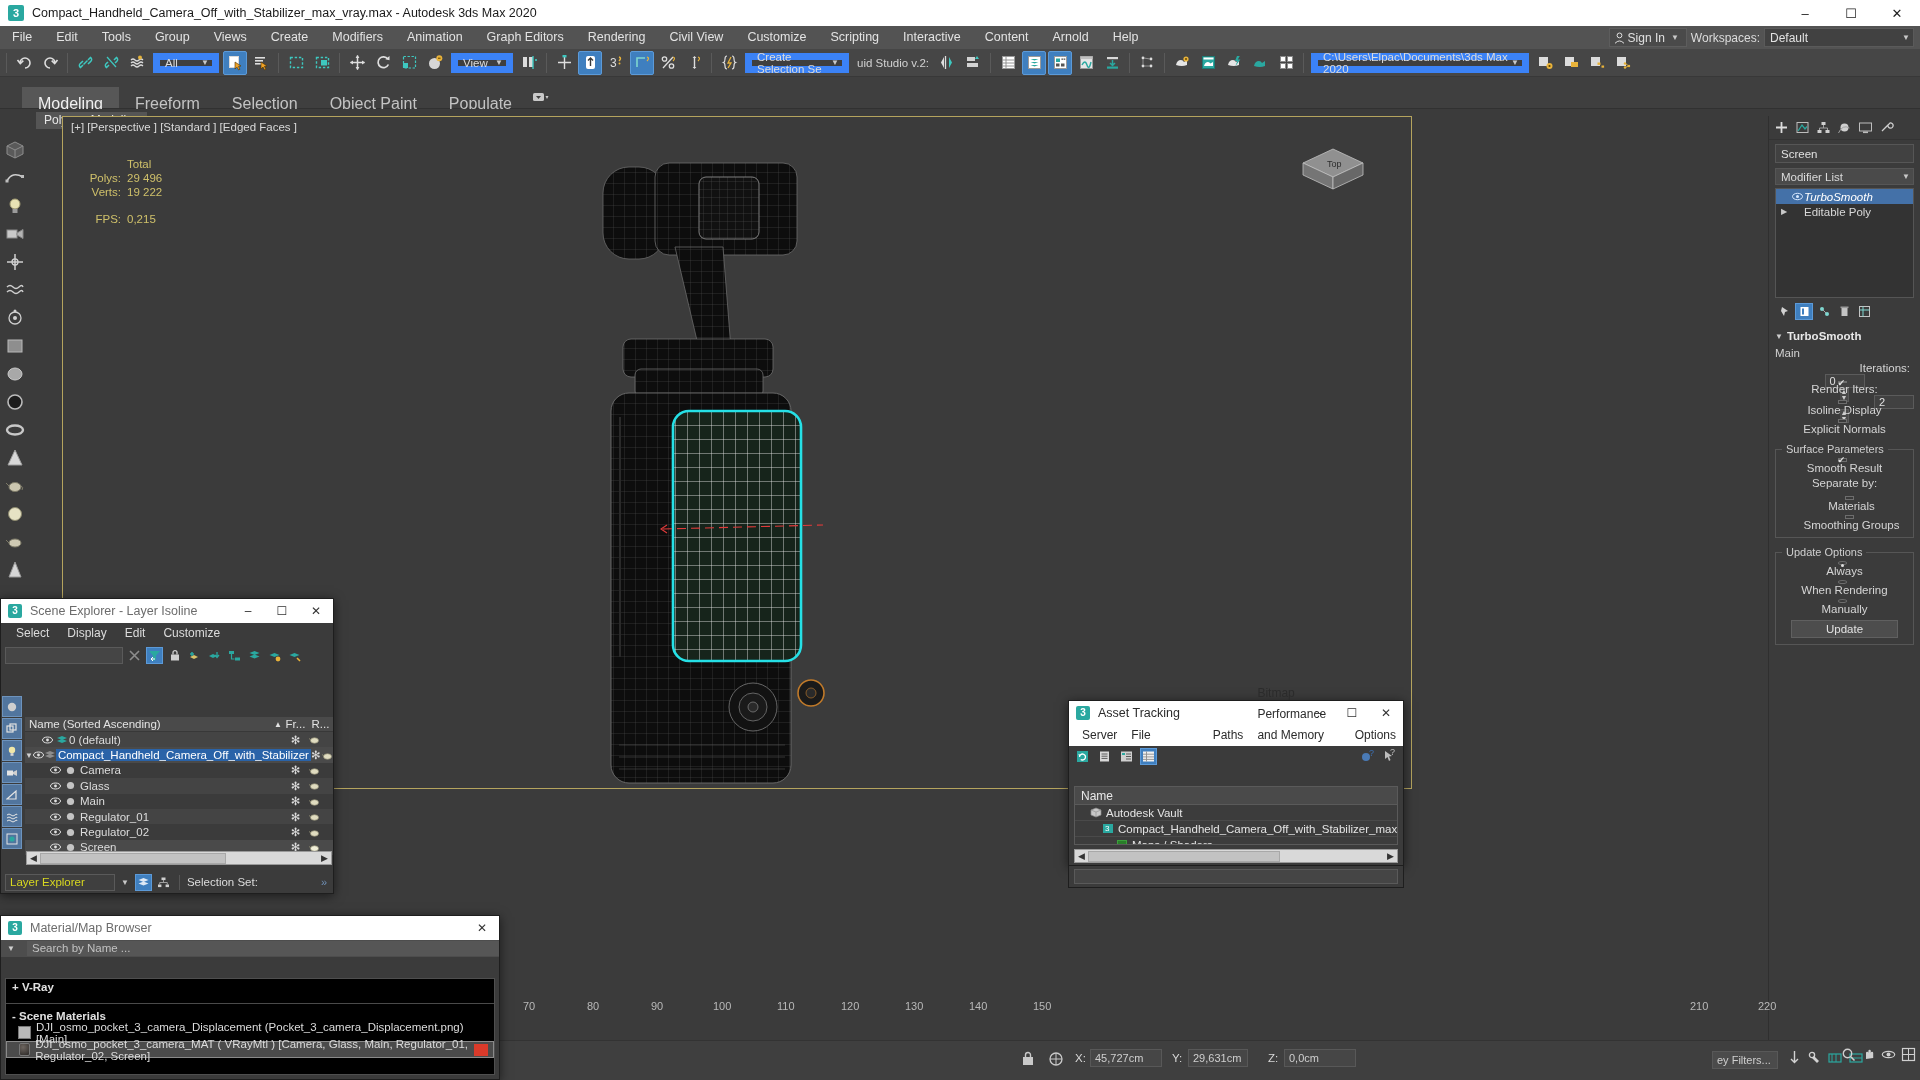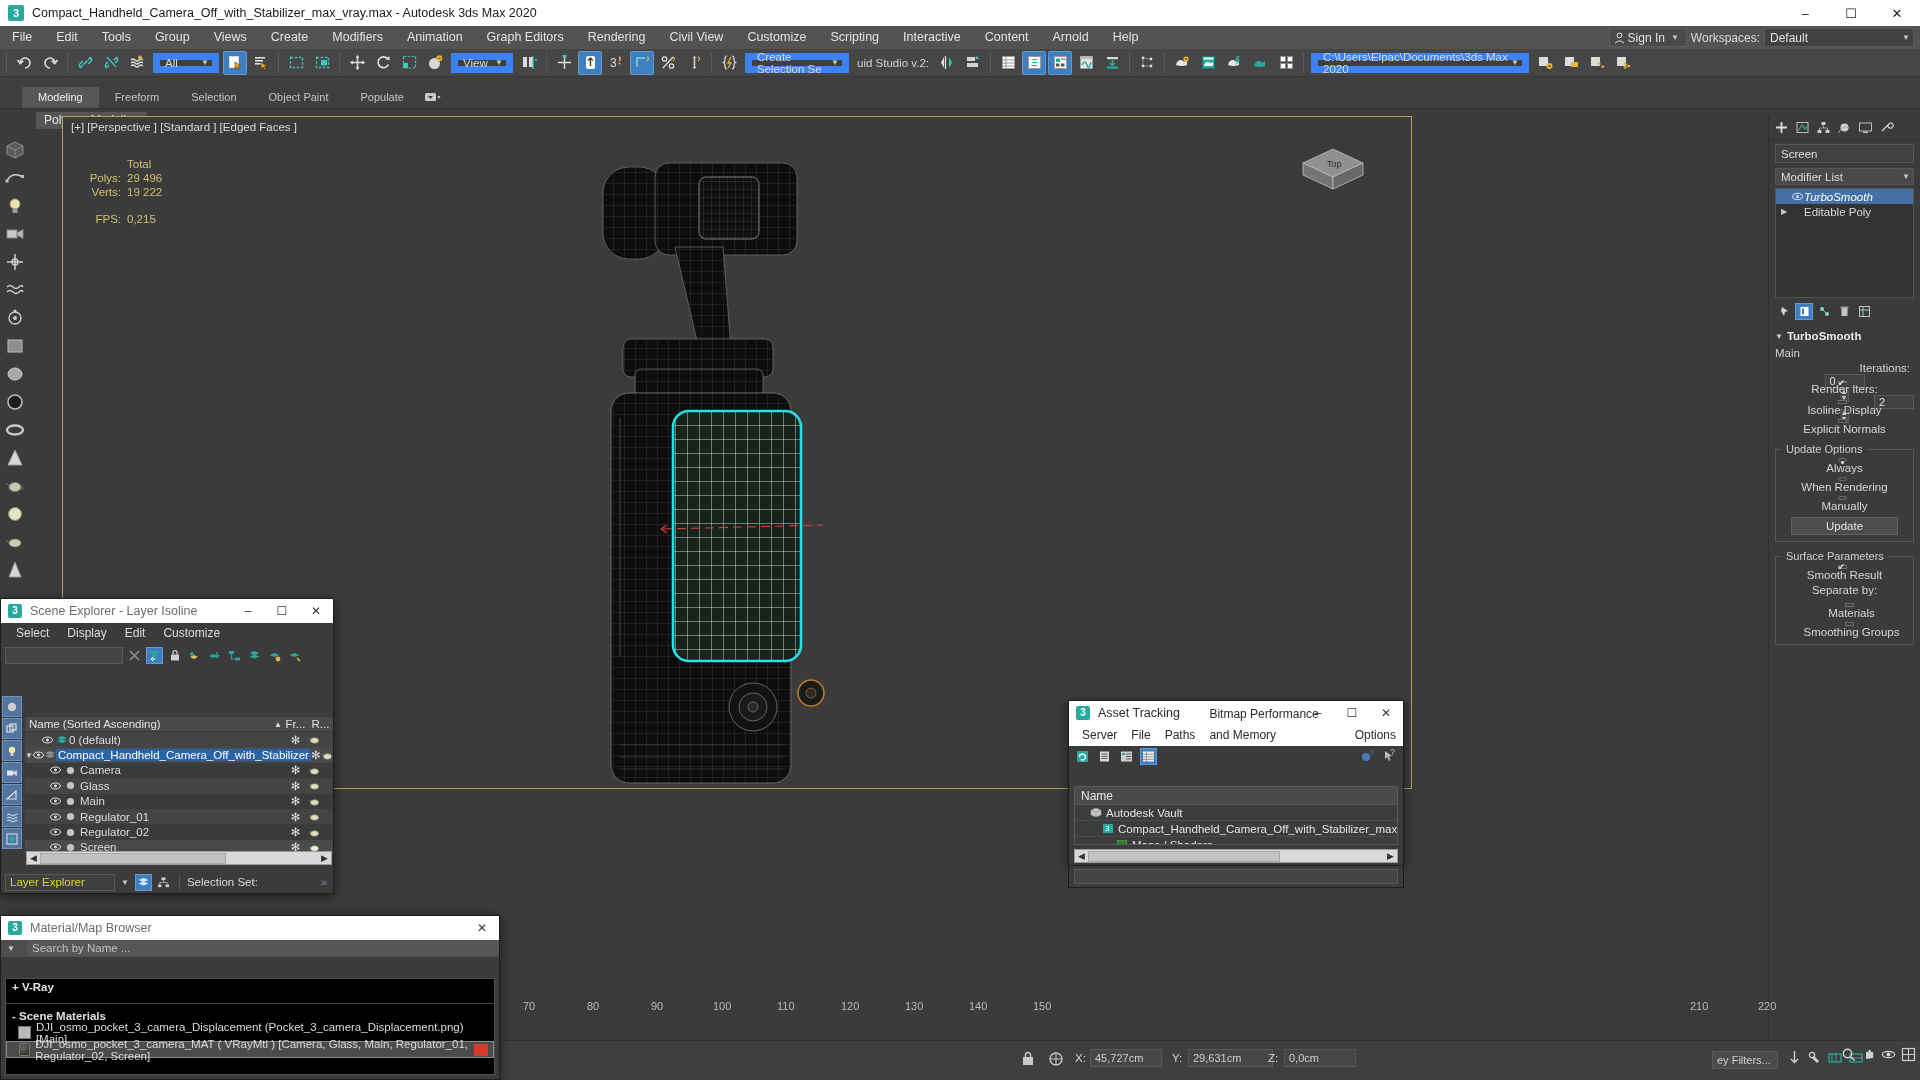--- a/index.html
+++ b/index.html
@@ -34,21 +34,21 @@
   .toolbar{ position:absolute; left:0; top:49px; width:1920px; height:28px; background:#464646; display:flex; align-items:center; padding-left:2px; border-bottom:1px solid #383838;}
   .tbtn{ width:24px; height:24px; margin:0 1px; display:flex; align-items:center; justify-content:center; border:1px solid transparent; border-radius:2px; position:relative;}
   .tbtn.on{ background:#3f7fbf; border-color:#5c9ad8; }
   .tsep{ width:1px; height:20px; background:#3a3a3a; margin:0 4px; border-right:1px solid #5a5a5a;}
   .tcombo{ height:20px; background:#3f3f3f; border:7px solid #3b82f6; display:flex; align-items:center; padding-left:5px; font-size:11.5px; color:#dcdcdc; margin:0 3px;}
   svg{ display:block; }
 
   
   .ribbon{ position:absolute; left:0; top:77px; width:1920px; height:32px; background:#3f3f3f; display:flex; align-items:flex-end; border-bottom:1px solid #313131;}
   .rb-grip{ width:22px; height:30px; background:#3f3f3f;}
-  .rb-tab{ height:21px; line-height:21px; padding:0 16px; font-size:11px; color:#c3c3c3;}
+  .rb-tab{ height:21px; line-height:21px; padding:6px 16px; font-size:16px; color:#c3c3c3;}
   .rb-tab.active{ background:#575757; color:#f0f0f0; }
   .rb-drop{ width:26px; height:21px; display:flex; align-items:center; justify-content:center;}
 
   .ribbon2{ position:absolute; left:0; top:109px; width:1920px; height:22px; background:#3b3b3b; display:flex; align-items:center; }
   .rb2-tab{ height:17px; line-height:17px; padding:0 8px; margin-left:36px; background:#555; font-size:12px; color:#e6e6e6;}
 
   
   .leftbar{ position:absolute; left:0; top:131px; width:30px; bottom:40px; background:#3b3b3b; padding-top:4px;}
   .lb-btn{ width:26px; height:26px; margin:2px auto; display:flex; align-items:center; justify-content:center;}
 
@@ -808,53 +808,53 @@
       <div class="row">
         <span class="chk"></span>
         <span>Isoline Display</span>
       </div>
       <div class="row">
         <span class="chk"></span>
         <span>Explicit Normals</span>
       </div>
 
       <div class="grp" style="margin-top:14px;">
+        <span class="cap">Surface Parameters</span>
+        <div class="row">
+          <span class="chk on"></span>
+          <span>Smooth Result</span>
+        </div>
+        <div class="row">
+          <span>Separate by:</span>
+        </div>
+        <div class="row" style="padding-left:14px;">
+          <span class="chk"></span>
+          <span>Materials</span>
+        </div>
+        <div class="row" style="padding-left:14px;">
+          <span class="chk"></span>
+          <span>Smoothing Groups</span>
+        </div>
+      </div>
+
+      <div class="grp" style="margin-top:14px;">
         <span class="cap">Update Options</span>
         <div class="row">
           <span class="radio on"></span>
           <span>Always</span>
         </div>
         <div class="row">
           <span class="radio"></span>
           <span>When Rendering</span>
         </div>
         <div class="row">
           <span class="radio"></span>
           <span>Manually</span>
         </div>
         <div class="btnwide">Update</div>
-      </div>
-
-      <div class="grp" style="margin-top:14px;">
-        <span class="cap">Surface Parameters</span>
-        <div class="row">
-          <span class="chk on"></span>
-          <span>Smooth Result</span>
-        </div>
-        <div class="row">
-          <span>Separate by:</span>
-        </div>
-        <div class="row" style="padding-left:14px;">
-          <span class="chk"></span>
-          <span>Materials</span>
-        </div>
-        <div class="row" style="padding-left:14px;">
-          <span class="chk"></span>
-          <span>Smoothing Groups</span>
-        </div>
       </div>
     </div>
   </div>
 
   <div class="ruler">
     <div class="tick" style="left:18px;">70</div>
     <div class="tick" style="left:82px;">80</div>
     <div class="tick" style="left:146px;">90</div>
     <div class="tick" style="left:208px;">100</div>
     <div class="tick" style="left:272px;">110</div>
@@ -877,21 +877,21 @@
     </div>
     <div style="position:absolute;left:1048px;top:10px;width:16px;height:16px;">
       <svg width="16" height="16" viewBox="0 0 16 16">
           <circle cx="8" cy="8" r="6" fill="none" stroke="#c9c9c9" stroke-width="1.3"></circle>
           <path d="M8 2 v12 M2 8 h12" stroke="#c9c9c9" stroke-width="1"></path>
         </svg>
     </div>
     <span class="coordlbl" style="position:absolute;left:1075px;top:11px;">X:</span>
     <div class="sb-field" style="left:1090px;top:8px;width:72px;">45,727cm</div>
     <span class="coordlbl" style="position:absolute;left:1172px;top:11px;">Y:</span>
-    <div class="sb-field" style="left:1188px;top:8px;width:85px;">29,631cm</div>
+    <div class="sb-field" style="left:1188px;top:8px;width:60px;">29,631cm</div>
     <span class="coordlbl" style="position:absolute;left:1268px;top:11px;">Z:</span>
     <div class="sb-field" style="left:1284px;top:8px;width:72px;">0,0cm</div>
     <div class="sb-field" style="left:1712px;top:10px;width:66px;background:#4b4b4b;">ey Filters...</div>
     <div style="position:absolute;left:1788px;top:9px;display:flex;gap:7px;">
       <span>
           <svg width="13" height="16" viewBox="0 0 13 16">
             <path d="M6.5 1 L6.5 12 M3 9 L6.5 12.5 L10 9" stroke="#d2d2d2" stroke-width="1.4" fill="none"></path>
           </svg>
         </span>
       <span>
@@ -1321,21 +1321,21 @@
       <div class="tx" style="color:#2b2b2b;">Asset Tracking</div>
       <div class="btns">
         <div class="b">–</div>
         <div class="b">☐</div>
         <div class="b cl">✕</div>
       </div>
     </div>
     <div class="dlg-menu" style="background:#ffffff;align-items:flex-end;">
       <span style="color:#2b2b2b;padding:0 7px;">Server</span>
       <span style="color:#2b2b2b;padding:0 7px;">File</span>
-      <span style="color:#2b2b2b;padding:0 7px;">Paths</span>
+      <span style="color:#2b2b2b;padding:0 7px;margin-left:48px;">Paths</span>
       <span style="color:#2b2b2b;padding:0 7px;">Bitmap Performance and Memory</span>
       <span style="color:#2b2b2b;padding:0 7px;">Options</span>
     </div>
 
     <div class="at-tools">
       <div class="at-ic">
           <svg width="13" height="13" viewBox="0 0 13 13">
             <rect x="1" y="1" width="11" height="11" fill="#2aa8a0"></rect>
             <path d="M3.5 7 a3 3 0 1 1 1.2 2.4" stroke="#fff" stroke-width="1.3" fill="none"></path>
             <path d="M2.2 4.2 L4.6 4.6 L3.6 6.6 Z" fill="#fff"></path>

